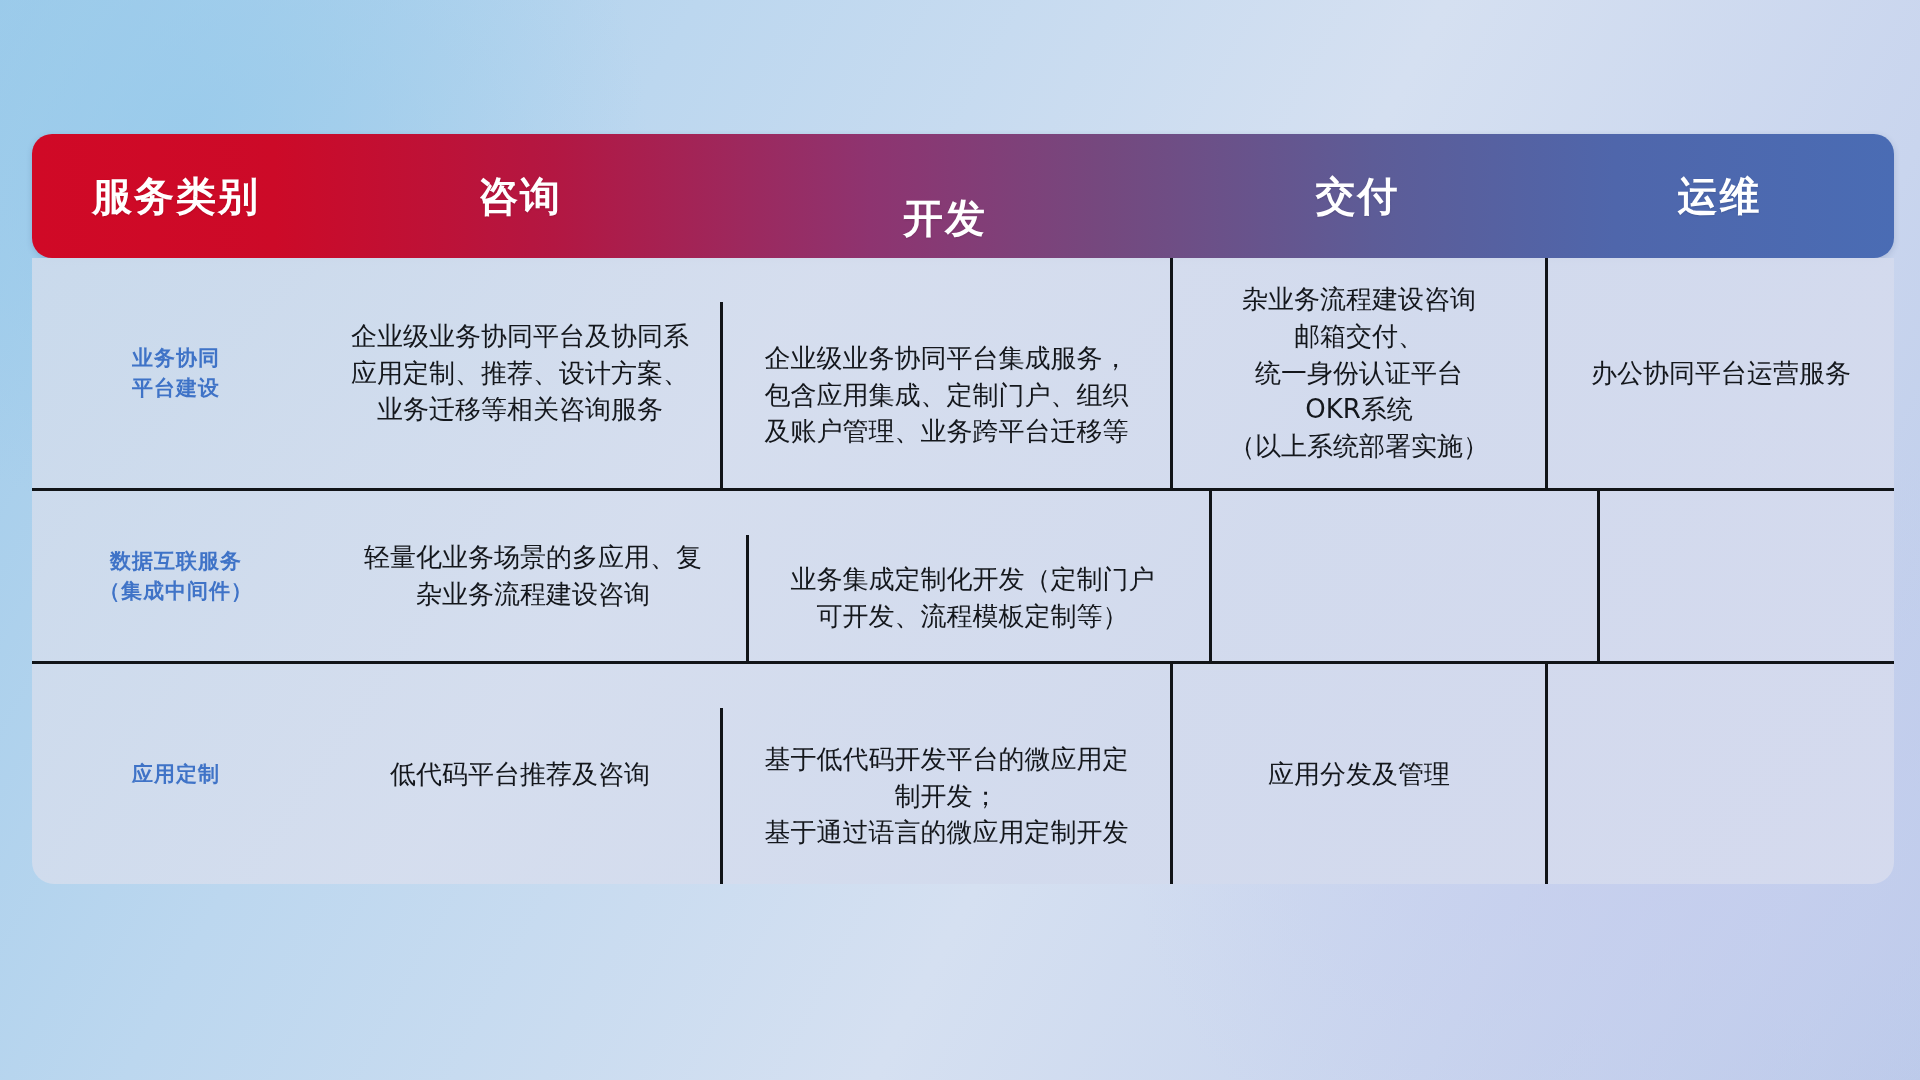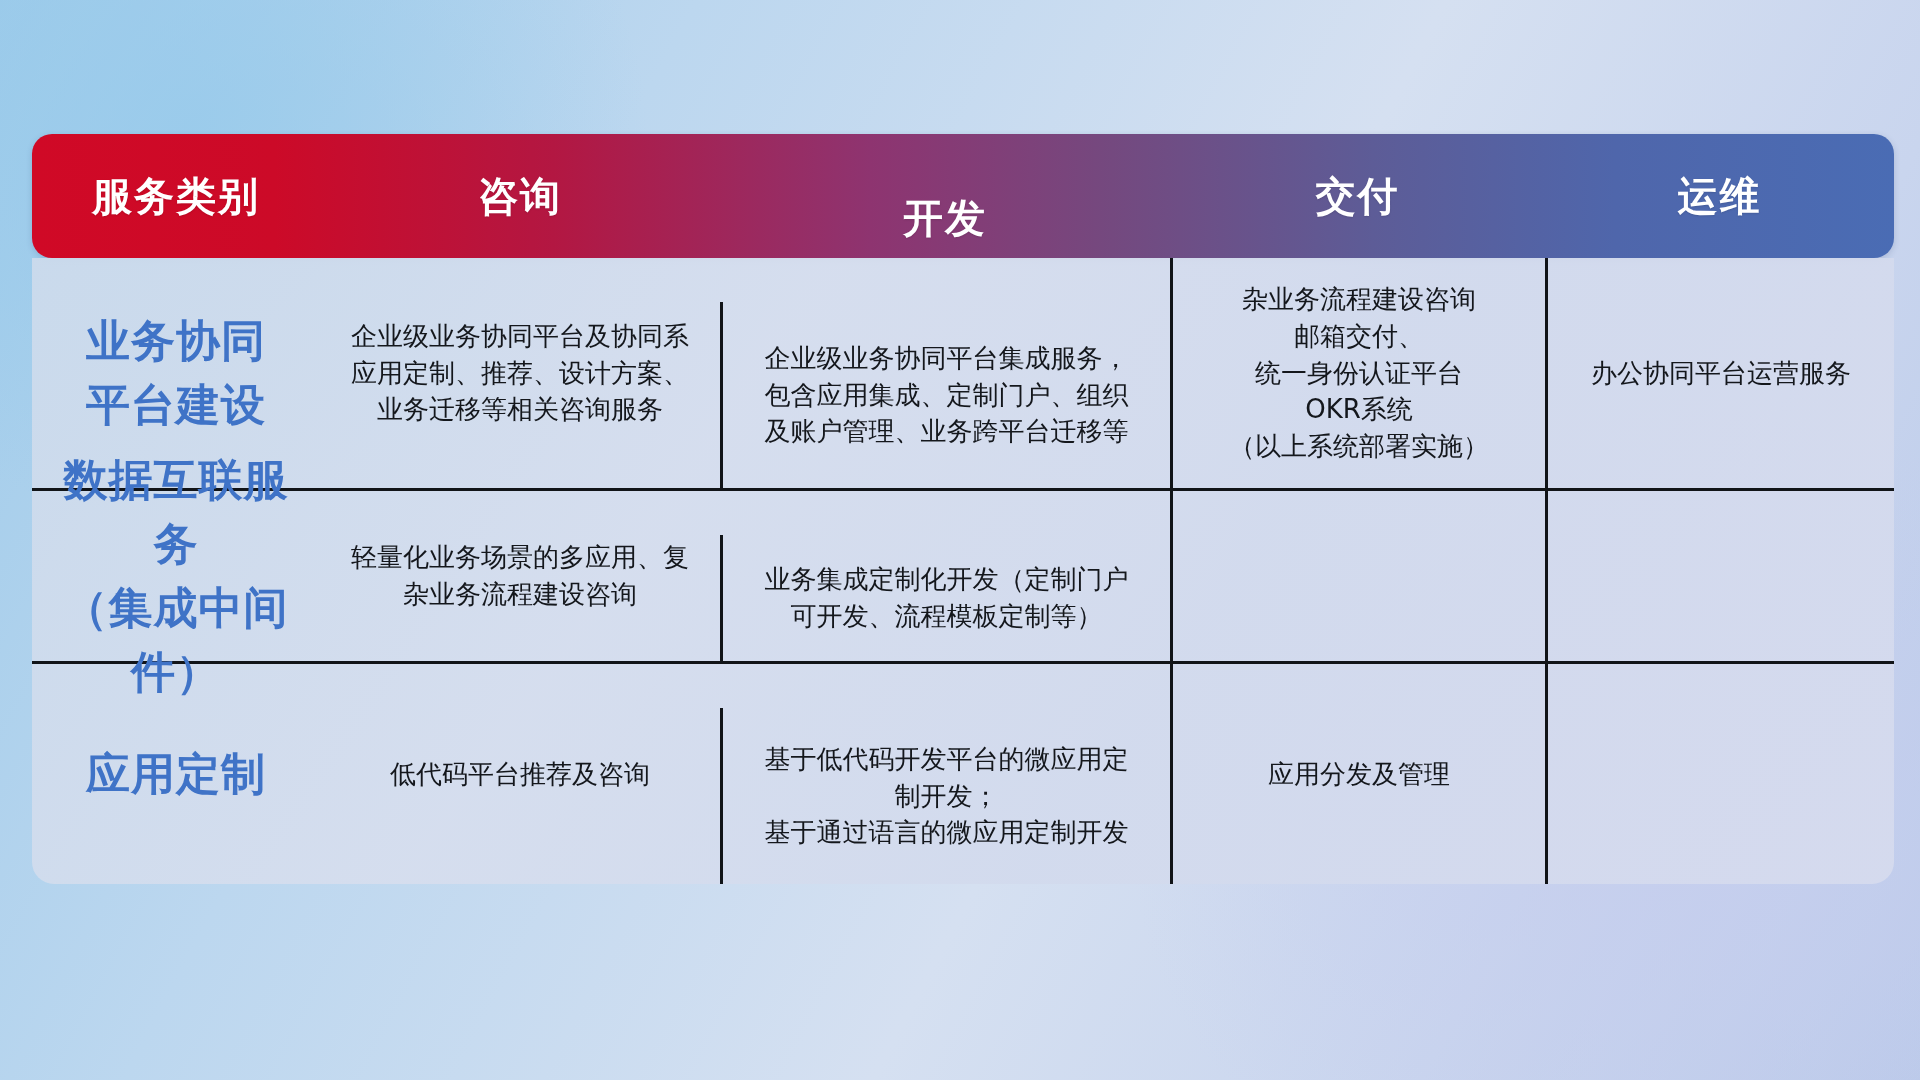--- a/index.html
+++ b/index.html
@@ -77,30 +77,30 @@
     text-align: center;
     white-space: pre-line;
     border-left: 3px solid #111418;
   }
   .td.first { border-left: none; }
   .td.c2 { border-left: none; }
 
   .row-label {
     color: #3f73c7;
     font-weight: bold;
-    font-size: 44px;
+    font-size: 21px;
     line-height: 1.45;
     letter-spacing: 1px;
     white-space: pre-line;
     text-align: center;
   }
 
   
   .r1 { height: 230px; }
-  .r2 { height: 170px; }
+  .r2 { height: 170px; gap: 13px; }
   .r3 { height: 220px; }
 
   
   .w1 { width: 288px; flex: none; }
   .w2 { width: 400px; flex: none; }
   .w3 { width: 450px; flex: none; margin-top: 44px; }
   .w4 { width: 375px; flex: none; }
   .w5 { width: 349px; flex: none; }
 </style>
 </head>

